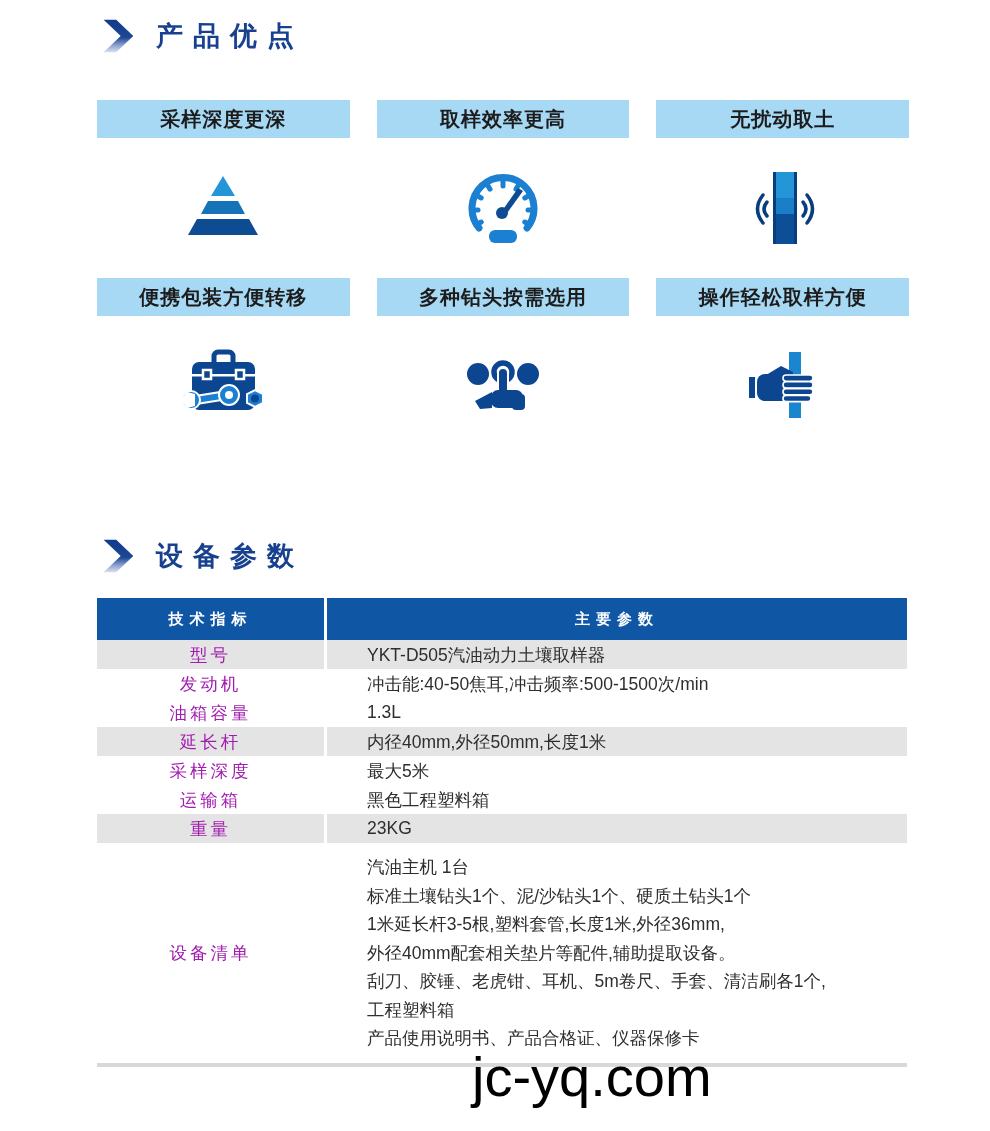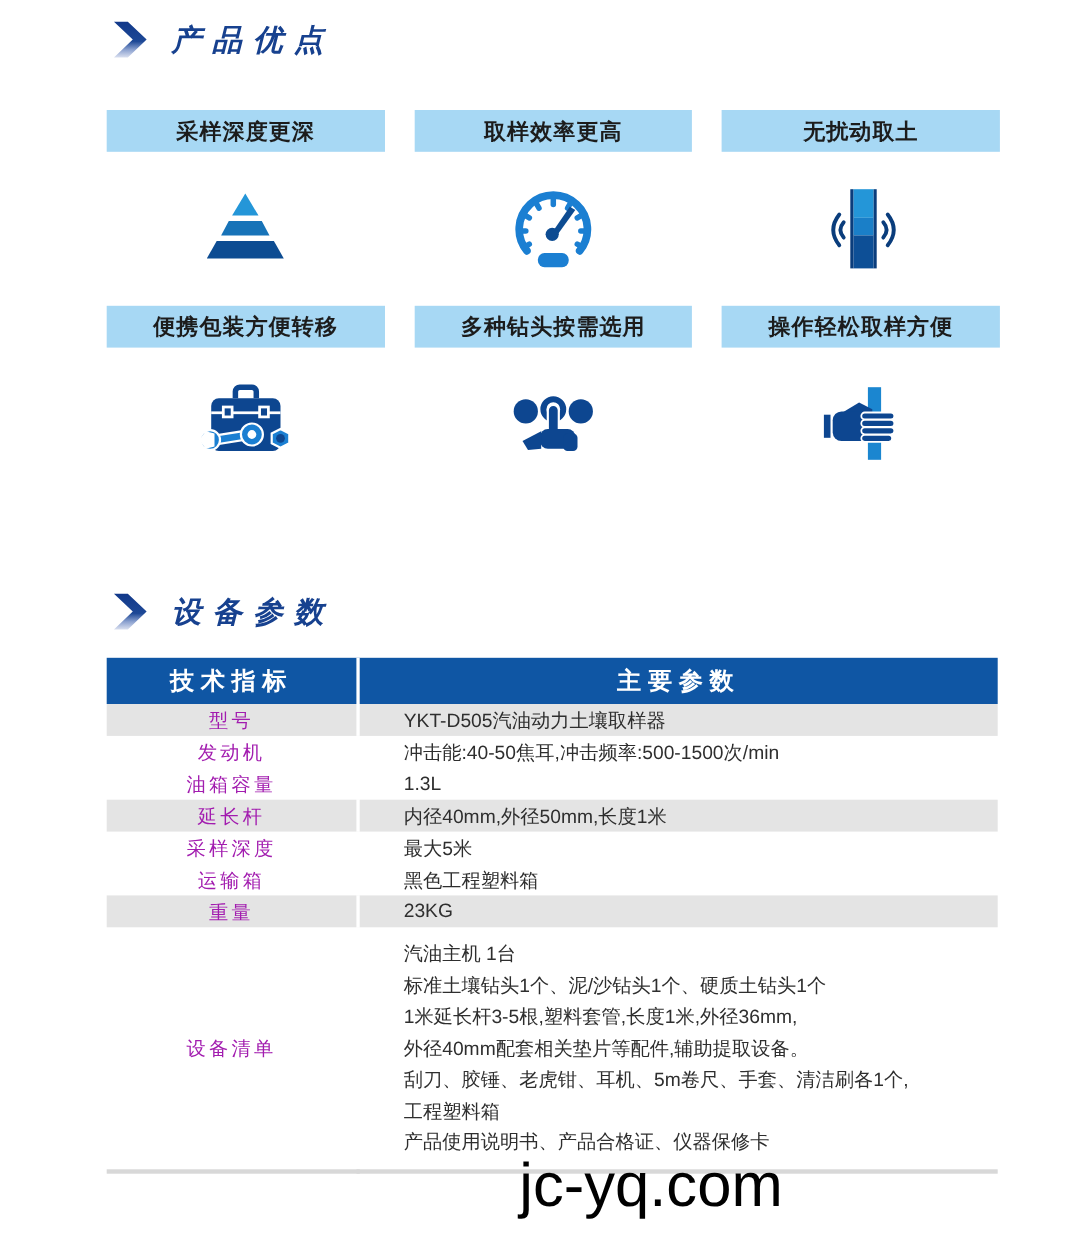--- a/index.html
+++ b/index.html
@@ -2,36 +2,36 @@
 <html><head>
 <meta charset="utf-8">
 <style>
   html,body{margin:0;padding:0;}
   body{
     width:990px;height:1131px;
     background:#ffffff;
     font-family:"Liberation Sans","DejaVu Sans",sans-serif;
     position:relative;overflow:hidden;
   }
-  .section-header{display:flex;align-items:flex-end;margin-left:100px;font-style:italic;}
+  .section-header{display:flex;align-items:flex-end;margin-left:100px;}
   .section-header .chevron{width:36px;height:36px;margin-right:20px;flex:0 0 auto;}
   .section-title{color:#17418f;font-size:27px;font-weight:bold;letter-spacing:10px;}
   #adv-header{padding-top:18px;}
   #param-header{margin-top:82px;}
 
   .cards{width:812px;margin:46px 0 0 97px;display:grid;
     grid-template-columns:repeat(3,1fr);column-gap:27px;}
   .card{display:flex;flex-direction:column;}
   .card-bar{height:38px;background:#a7d8f4;display:flex;align-items:center;justify-content:center;
     font-size:20px;font-weight:bold;color:#1c1c1c;letter-spacing:1px;}
   .card-icon{height:140px;display:flex;align-items:center;justify-content:center;}
 
   .spec-table{width:810px;margin:24px 0 0 97px;border-collapse:collapse;
     border-bottom:4px solid #d8d8d8;}
-  .spec-table th{background:#0f56a4;color:#ffffff;font-size:22px;font-weight:bold;
+  .spec-table th{background:#0f56a4;color:#ffffff;font-size:15px;font-weight:bold;
     height:40px;letter-spacing:6px;}
   .spec-table th.col-label{width:225px;border-right:3px solid #ffffff;}
   .spec-table td{font-size:17.5px;color:#2e2e2e;height:29px;padding:0;}
   .spec-table td.cell-label{text-align:center;letter-spacing:3px;border-right:3px solid #ffffff;color:#a21caf;}
   .spec-table td.cell-value{padding-left:40px;}
   .spec-table tr.alt td{background:#e4e4e4;}
   .spec-table td.cell-list{padding:10px 0 10px 40px;}
   .spec-table td.cell-list .line{line-height:28.5px;}
 
   .watermark{position:absolute;left:472px;top:1044px;font-size:56px;color:#000000;

